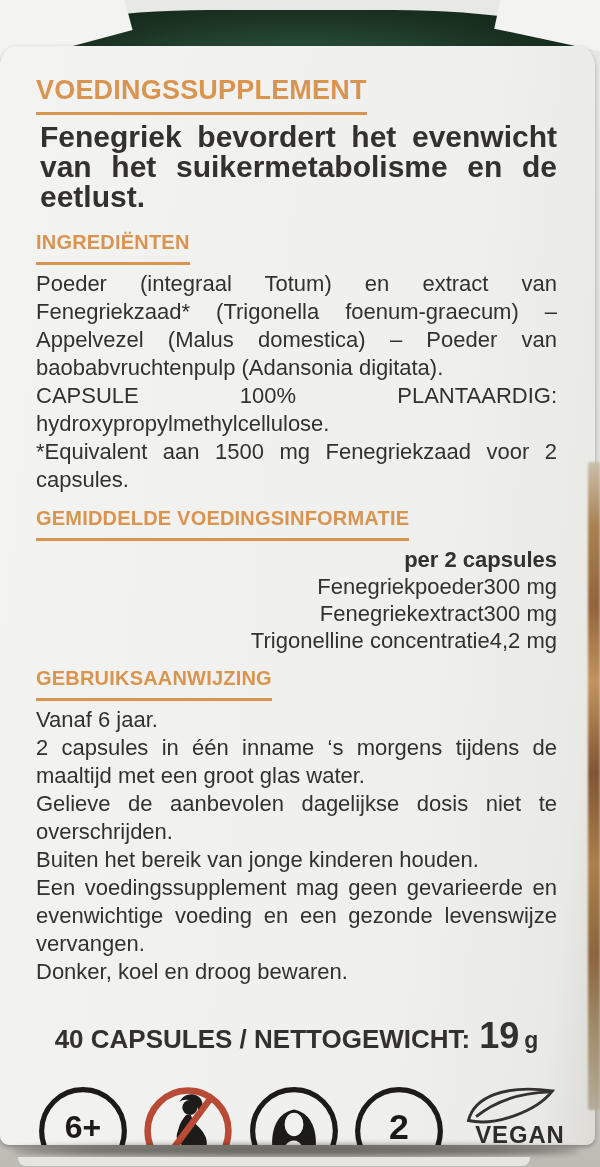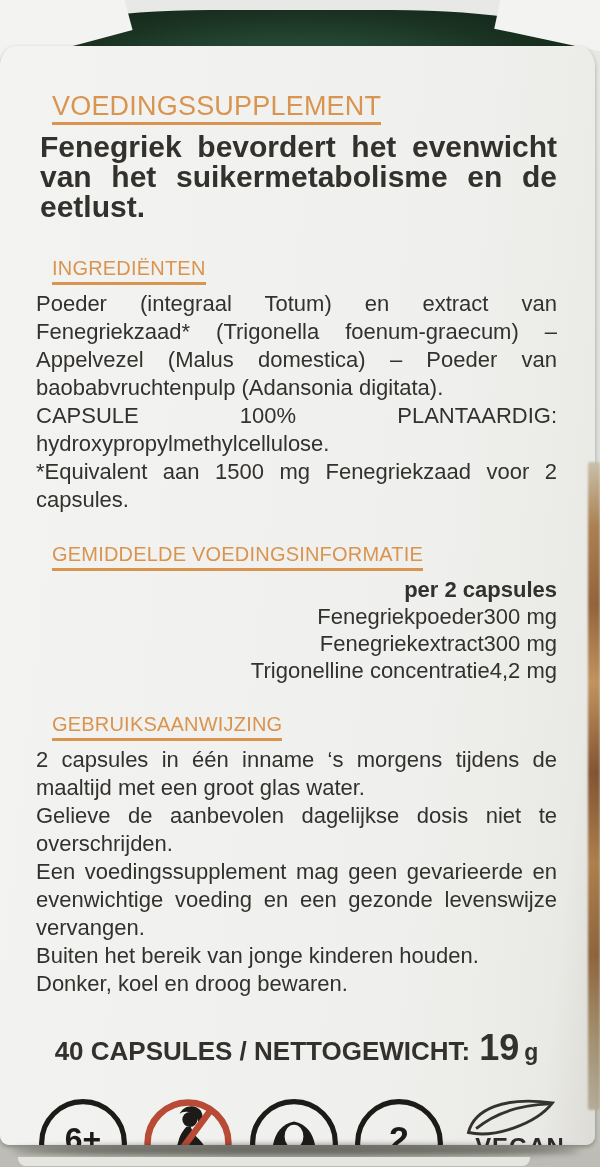--- a/index.html
+++ b/index.html
@@ -15,21 +15,21 @@
   .wedge-left{top:-20px;left:-34px;width:160px;height:72px;transform:rotate(-15deg);}
   .wedge-right{top:-26px;right:-40px;width:140px;height:70px;transform:rotate(12deg);}
   
   .panel{position:absolute;left:0;right:5px;top:46px;bottom:22px;overflow:hidden;
          background:linear-gradient(96deg,#f3f3f1 0%,#efefed 70%,#e9e9e5 92%,#dcdbd6 100%);
          border-radius:16px 16px 9px 9px / 22px 22px 9px 9px;
          box-shadow:0 2px 4px rgba(30,30,25,.35);}
   .content{padding:30px 38px 0 36px;color:var(--text-dark,#33312e);}
   .hline{margin:0;}
   h1.heading,h2.heading{display:inline-block;color:var(--heading-orange,#d9944f);
-         font-weight:normal;margin:16px;padding-bottom:2px;
+         font-weight:bold;margin:0;padding-bottom:8px;
          border-bottom:3px solid var(--heading-orange,#d9944f);letter-spacing:.2px;}
   h1.heading{font-size:27px;line-height:28px;margin-bottom:7px;}
   h2.heading{font-size:20px;line-height:24px;margin-bottom:5px;}
   .mt1{margin-top:12px;}
   .claim{font-size:30px;font-weight:bold;line-height:30px;text-align:justify;margin:0 0 18px 4px;}
   .body{font-size:22px;line-height:28px;margin:0;text-align:justify;}
   .spread{text-align:justify;text-align-last:justify;}
   .ntable{font-size:22px;line-height:27px;}
   .nrow{display:flex;justify-content:flex-end;}
   .nhead{justify-content:flex-end;font-weight:bold;}
@@ -81,24 +81,25 @@
             <span>Fenegriekextract</span>
             <span class="bold">300 mg</span>
           </div>
         <div class="nrow">
             <span>Trigonelline concentratie</span>
             <span class="bold">4,2 mg</span>
           </div>
       </div>
 
       <div class="hline mt1"><h2 class="heading">GEBRUIKSAANWIJZING</h2></div>
+      <p class="body">Vanaf 6 jaar.</p>
       <p class="body">2 capsules in één inname ‘s morgens tijdens de maaltijd met een groot glas water.</p>
       <p class="body">Gelieve de aanbevolen dagelijkse dosis niet te overschrijden.</p>
+      <p class="body">Buiten het bereik van jonge kinderen houden.</p>
       <p class="body">Een voedingssupplement mag geen gevarieerde en evenwichtige voeding en een gezonde levenswijze vervangen.</p>
-      <p class="body">Buiten het bereik van jonge kinderen houden.</p>
       <p class="body">Donker, koel en droog bewaren.</p>
 
       <div class="quantity"><span>40 CAPSULES / NETTOGEWICHT:</span><span class="wval">19</span><span class="wunit">g</span></div>
 
       <div class="badges">
 
         <svg width="94" height="94" viewBox="0 0 100 100">
           <circle cx="50" cy="50" r="44" fill="none" stroke="#1d1b18" stroke-width="5.5"></circle>
           <text x="50" y="57" text-anchor="middle" font-size="34" font-weight="bold" fill="#1d1b18">6+</text>
           <text x="50" y="77" text-anchor="middle" font-size="15" font-weight="bold" letter-spacing="1" fill="#1d1b18">JAAR</text>

